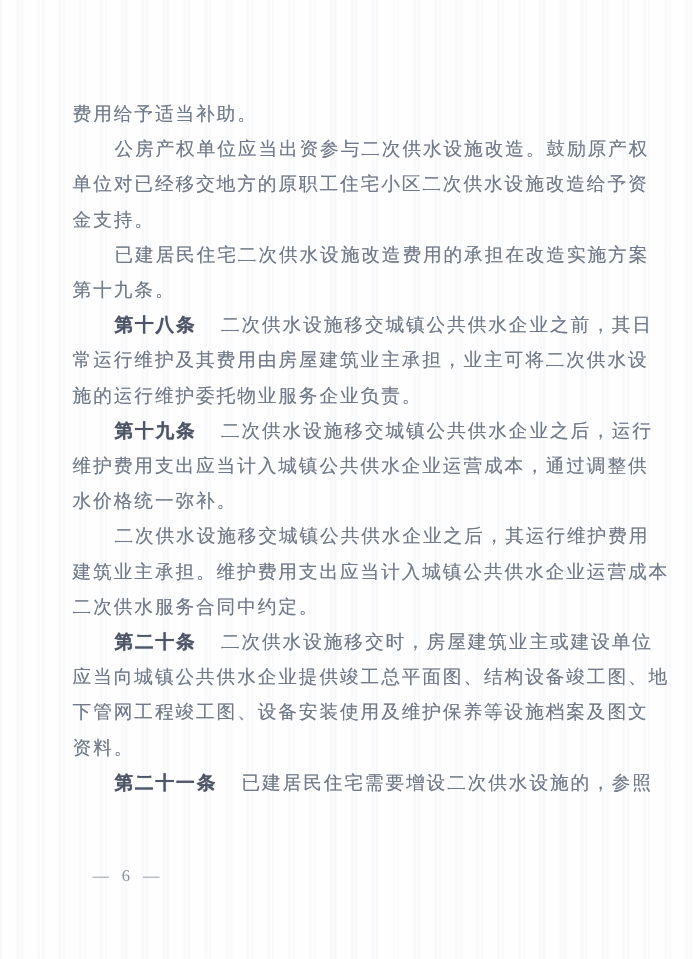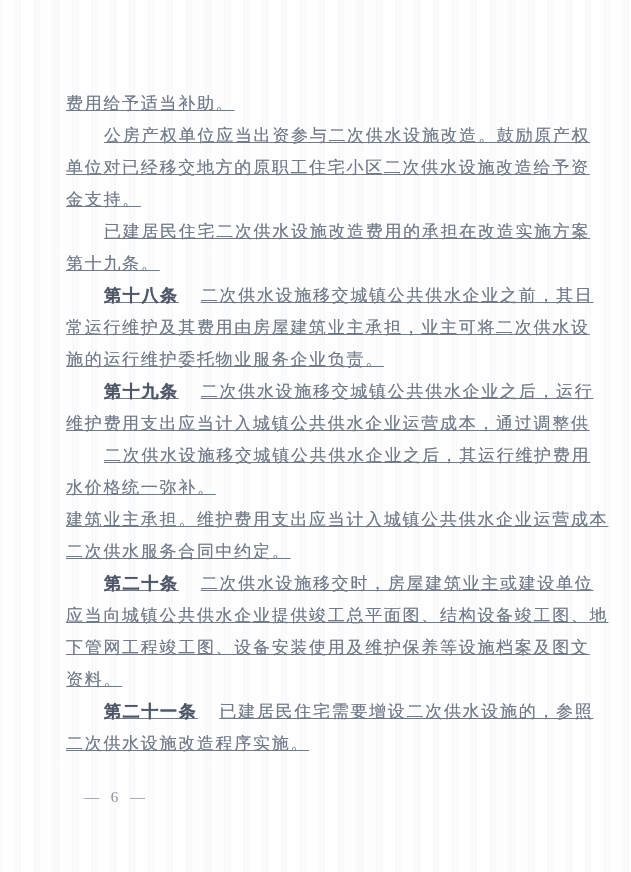--- a/index.html
+++ b/index.html
@@ -33,21 +33,20 @@
     width: 506px;
   }
   .line {
     font-size: 17px;
     line-height: 32px;
     height: 32px;
     letter-spacing: 1.7px;
     color: #717a89;
     white-space: nowrap;
     text-shadow: 0 0 0.6px rgba(113,122,137,0.55);
-    text-decoration: underline;
   }
   .line.indent {
     padding-left: 38px;
   }
   .seg { display: inline; }
   .seg.bold {
     font-weight: bold;
     color: #4d5566;
     margin-right: 22px;
     text-shadow: 0 0 0.7px rgba(77,85,102,0.8);
@@ -70,25 +69,24 @@
       <div class="line indent"><span class="seg">公房产权单位应当出资参与二次供水设施改造。鼓励原产权</span></div>
       <div class="line"><span class="seg">单位对已经移交地方的原职工住宅小区二次供水设施改造给予资</span></div>
       <div class="line"><span class="seg">金支持。</span></div>
       <div class="line indent"><span class="seg">已建居民住宅二次供水设施改造费用的承担在改造实施方案</span></div>
       <div class="line"><span class="seg">第十九条。</span></div>
       <div class="line indent"><span class="seg bold">第十八条</span><span class="seg">二次供水设施移交城镇公共供水企业之前，其日</span></div>
       <div class="line"><span class="seg">常运行维护及其费用由房屋建筑业主承担，业主可将二次供水设</span></div>
       <div class="line"><span class="seg">施的运行维护委托物业服务企业负责。</span></div>
       <div class="line indent"><span class="seg bold">第十九条</span><span class="seg">二次供水设施移交城镇公共供水企业之后，运行</span></div>
       <div class="line"><span class="seg">维护费用支出应当计入城镇公共供水企业运营成本，通过调整供</span></div>
+      <div class="line"><span class="seg">水价格统一弥补。</span></div>
       <div class="line indent"><span class="seg">二次供水设施移交城镇公共供水企业之后，其运行维护费用</span></div>
-      <div class="line"><span class="seg">水价格统一弥补。</span></div>
       <div class="line"><span class="seg">建筑业主承担。维护费用支出应当计入城镇公共供水企业运营成本</span></div>
       <div class="line"><span class="seg">二次供水服务合同中约定。</span></div>
       <div class="line indent"><span class="seg bold">第二十条</span><span class="seg">二次供水设施移交时，房屋建筑业主或建设单位</span></div>
       <div class="line"><span class="seg">应当向城镇公共供水企业提供竣工总平面图、结构设备竣工图、地</span></div>
       <div class="line"><span class="seg">下管网工程竣工图、设备安装使用及维护保养等设施档案及图文</span></div>
       <div class="line"><span class="seg">资料。</span></div>
       <div class="line indent"><span class="seg bold">第二十一条</span><span class="seg">已建居民住宅需要增设二次供水设施的，参照</span></div>
-      <div class="line"><span class="seg">二次供水设施改造程序实施。</span></div>
     </div>
   <div class="page-number">— 6 —</div>
 </div>
 
 </body></html>

